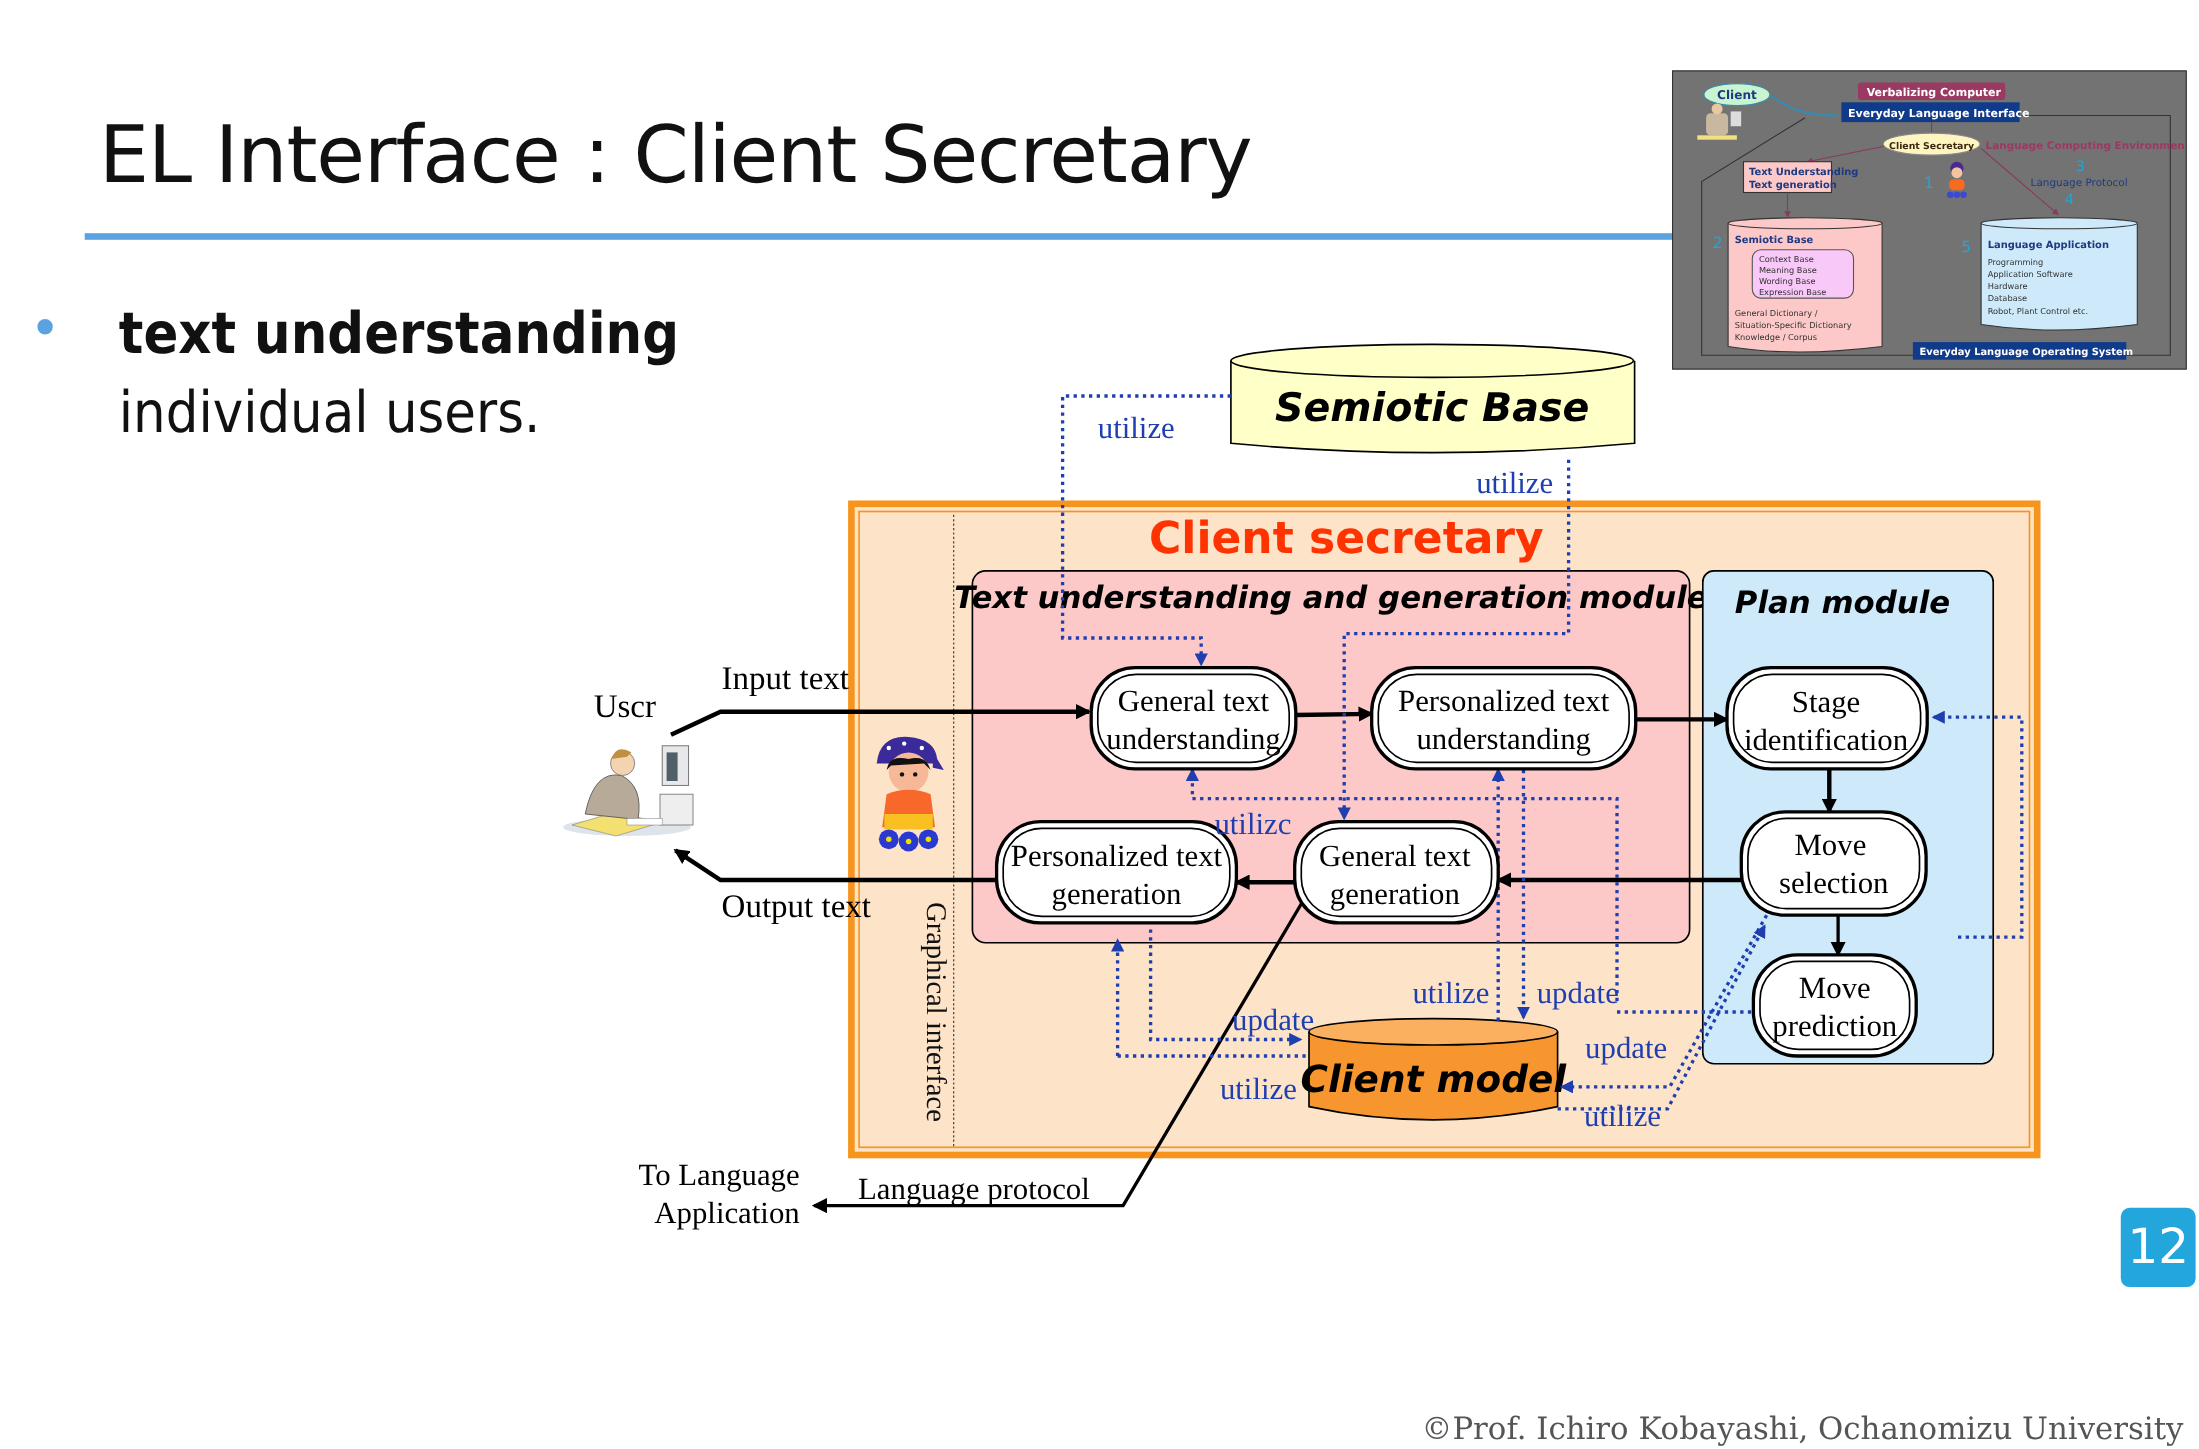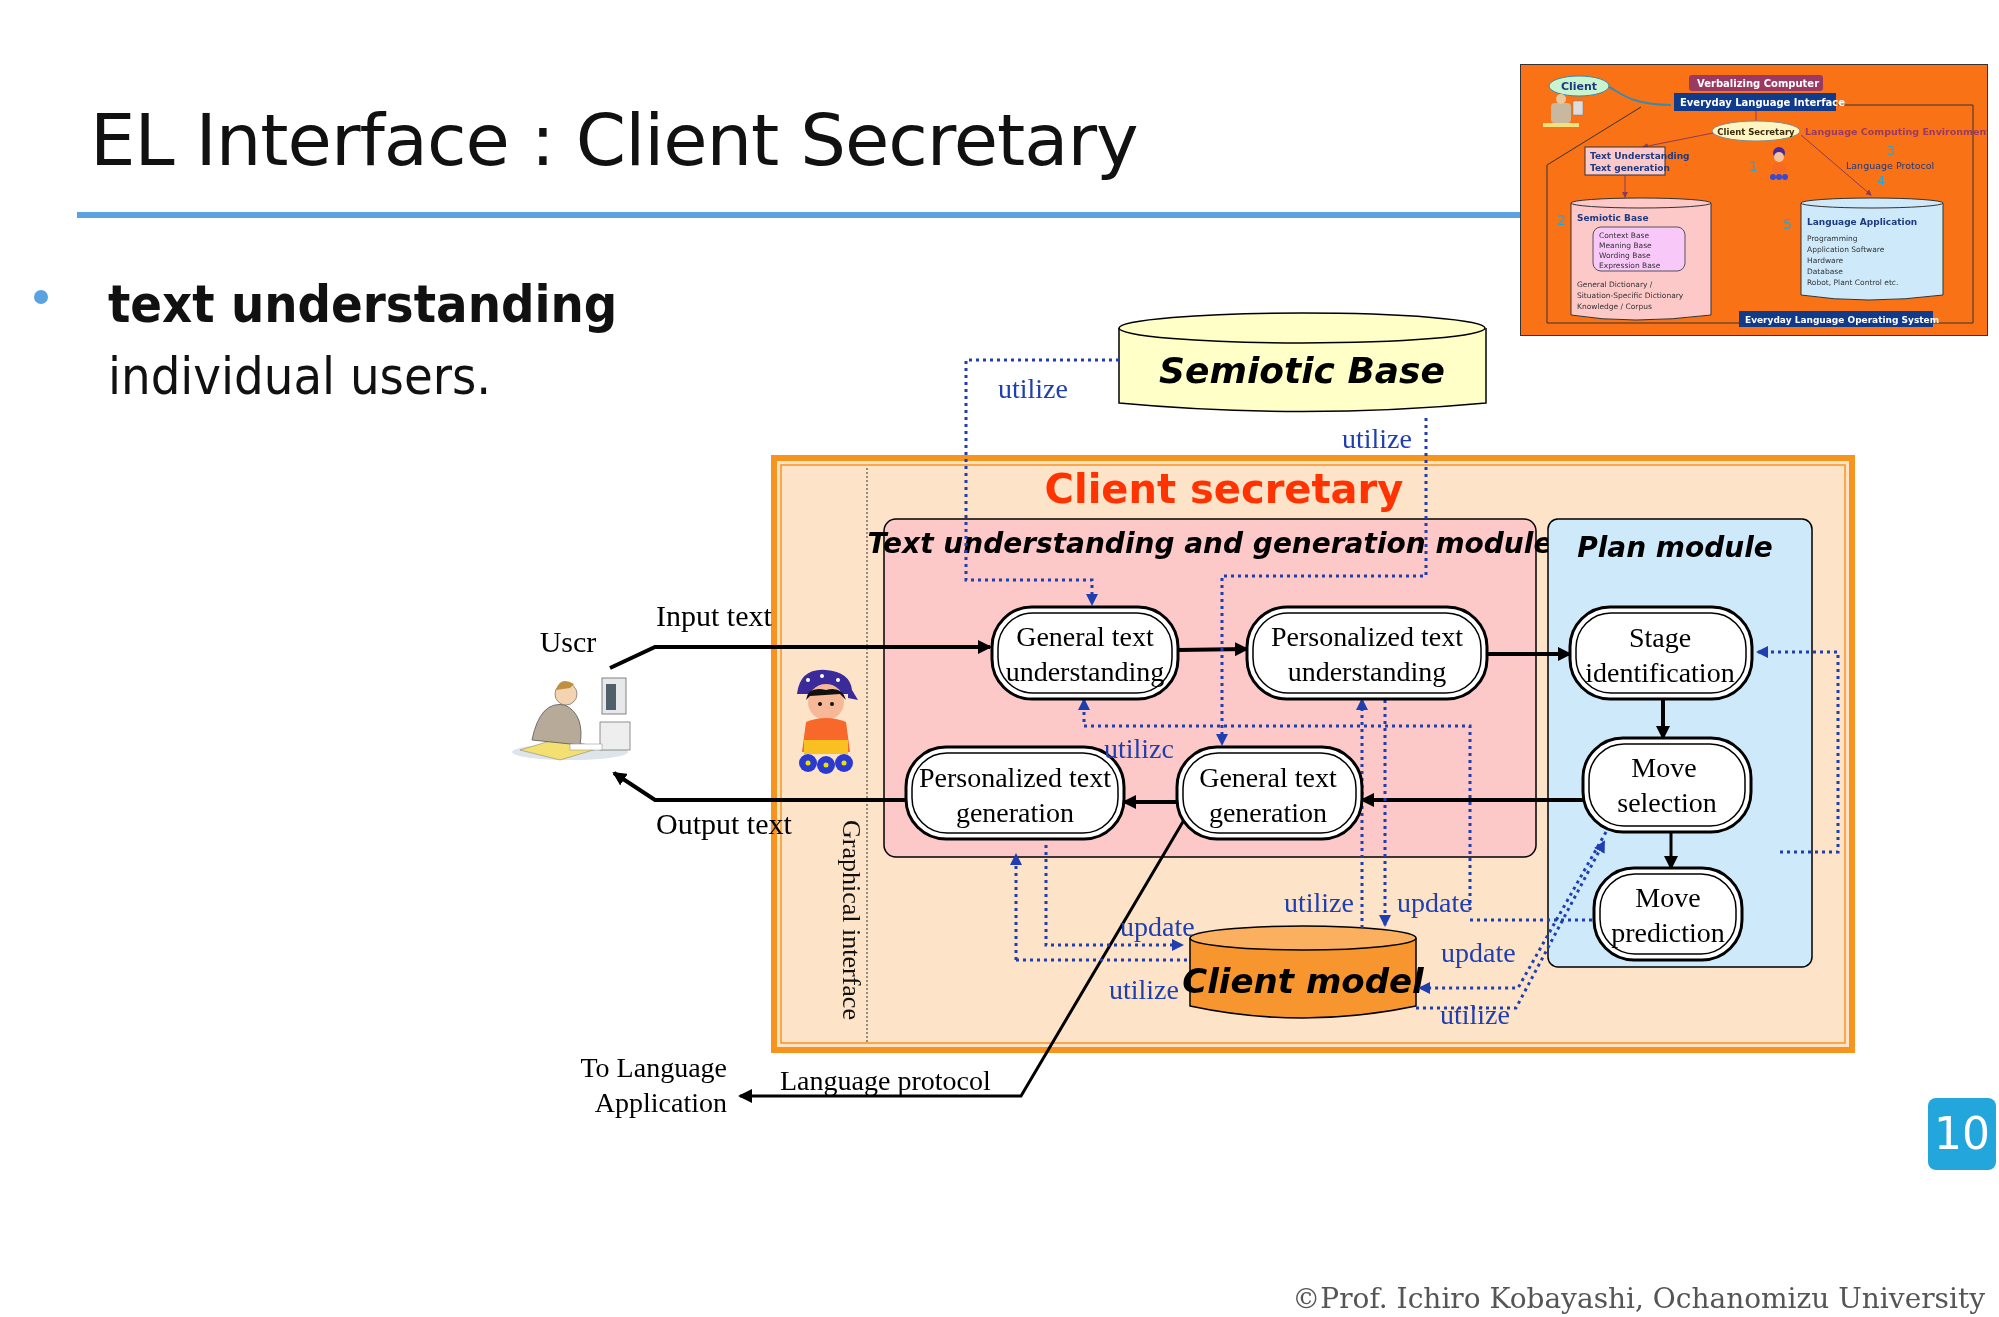--- a/index.html
+++ b/index.html
@@ -5,21 +5,21 @@
   html,body{margin:0;padding:0;background:#fff;}
   body{width:1999px;height:1317px;position:relative;overflow:hidden;font-family:"DejaVu Sans",sans-serif;}
   .abs{position:absolute;}
   #title{left:90px;top:98px;font-size:72px;color:#111;font-family:"DejaVu Sans",sans-serif;letter-spacing:-1px;white-space:nowrap;}
   #underline{left:77px;top:212px;width:1443px;height:6px;background:#5ba3e0;}
   #bullet{left:34px;top:290px;width:14px;height:14px;border-radius:50%;background:#5ba3e0;}
   #bullet-text{left:108px;top:268px;width:640px;font-size:52px;line-height:72px;color:#111;font-family:"DejaVu Sans Condensed","DejaVu Sans",sans-serif;}
   #bullet-text b{font-weight:bold;}
   #page-num{left:1928px;top:1098px;width:68px;height:72px;background:#22a6dc;border-radius:8px;color:#fff;font-size:44px;text-align:center;line-height:72px;}
   #copyright{right:14px;top:1282px;font-family:"DejaVu Serif",serif;font-size:28px;color:#555;}
-  #thumb{left:1520px;top:64px;width:466px;height:270px;border:1px solid #333;background:#f97316;}
+  #thumb{left:1520px;top:64px;width:466px;height:270px;border:1px solid #333;background:#737373;}
   svg text{font-family:"Liberation Serif",serif;}
   .hand{font-family:"DejaVu Sans",sans-serif;font-weight:bold;font-style:italic;}
   .blue{fill:#1f3fb0;}
 </style>
 </head>
 <body>
 
 <div id="title" class="abs">EL Interface : Client Secretary</div>
 <div id="underline" class="abs"></div>
 
@@ -264,14 +264,14 @@
     <text x="1104" y="758">utilizc</text>
     <text x="1120" y="936">update</text>
     <text x="1109" y="999">utilize</text>
     <text x="1284" y="912">utilize</text>
     <text x="1397" y="912">update</text>
     <text x="1441" y="962">update</text>
     <text x="1440" y="1024">utilize</text>
   </g>
 </svg>
 
-<div id="page-num" class="abs">10</div>
+<div id="page-num" class="abs">12</div>
 <div id="copyright" class="abs">©Prof. Ichiro Kobayashi, Ochanomizu University</div>
 
 </body></html>

